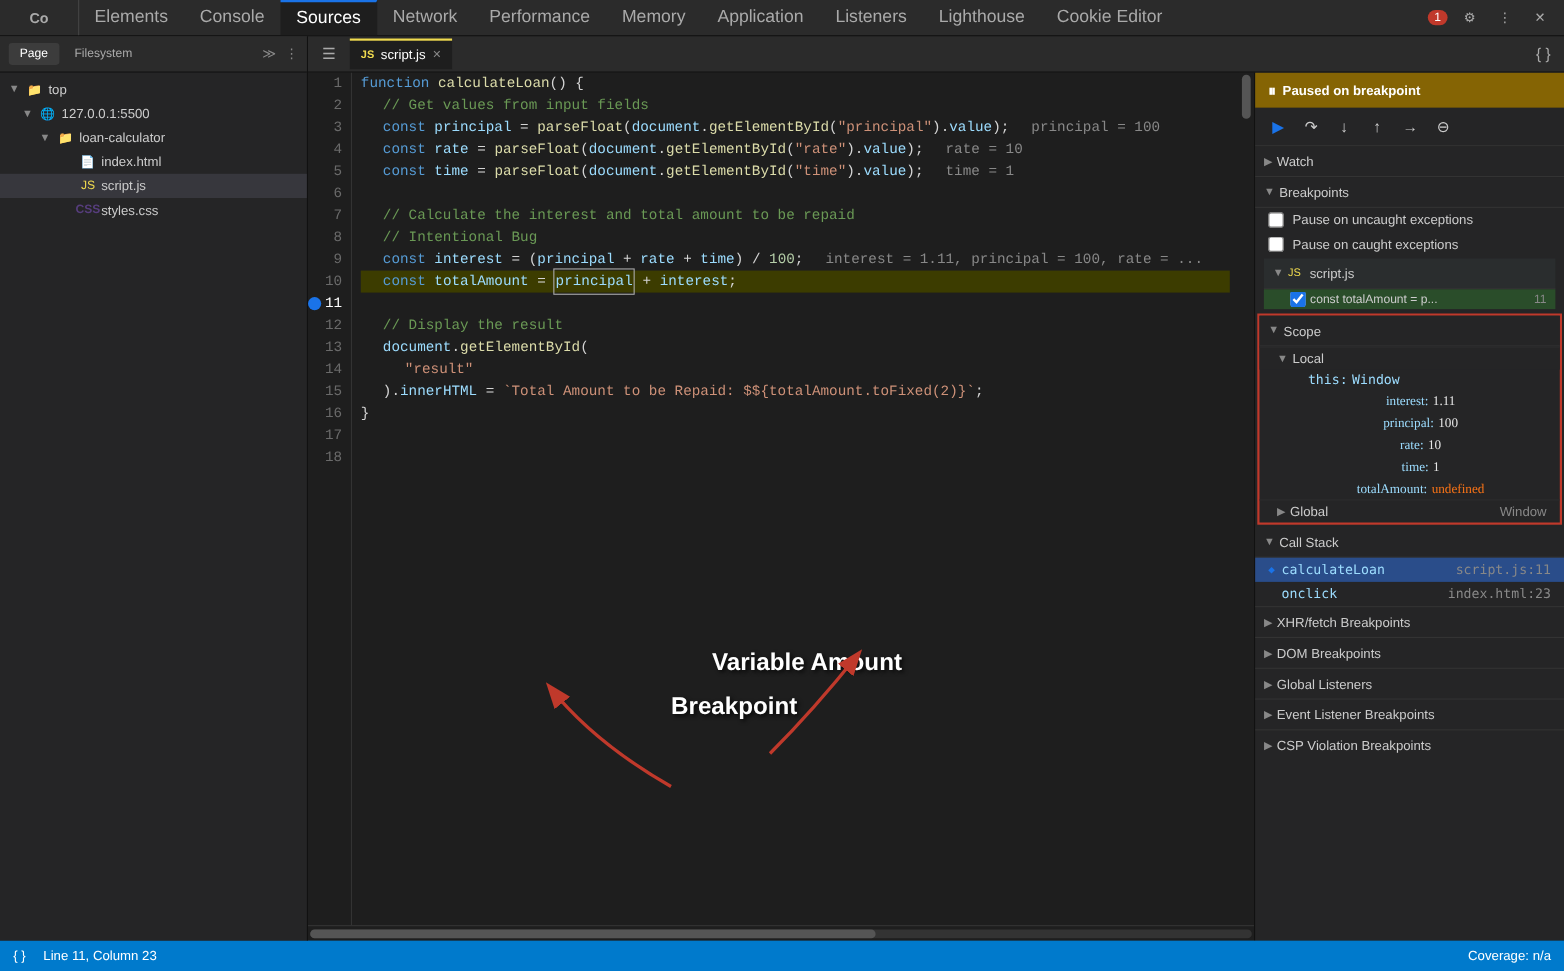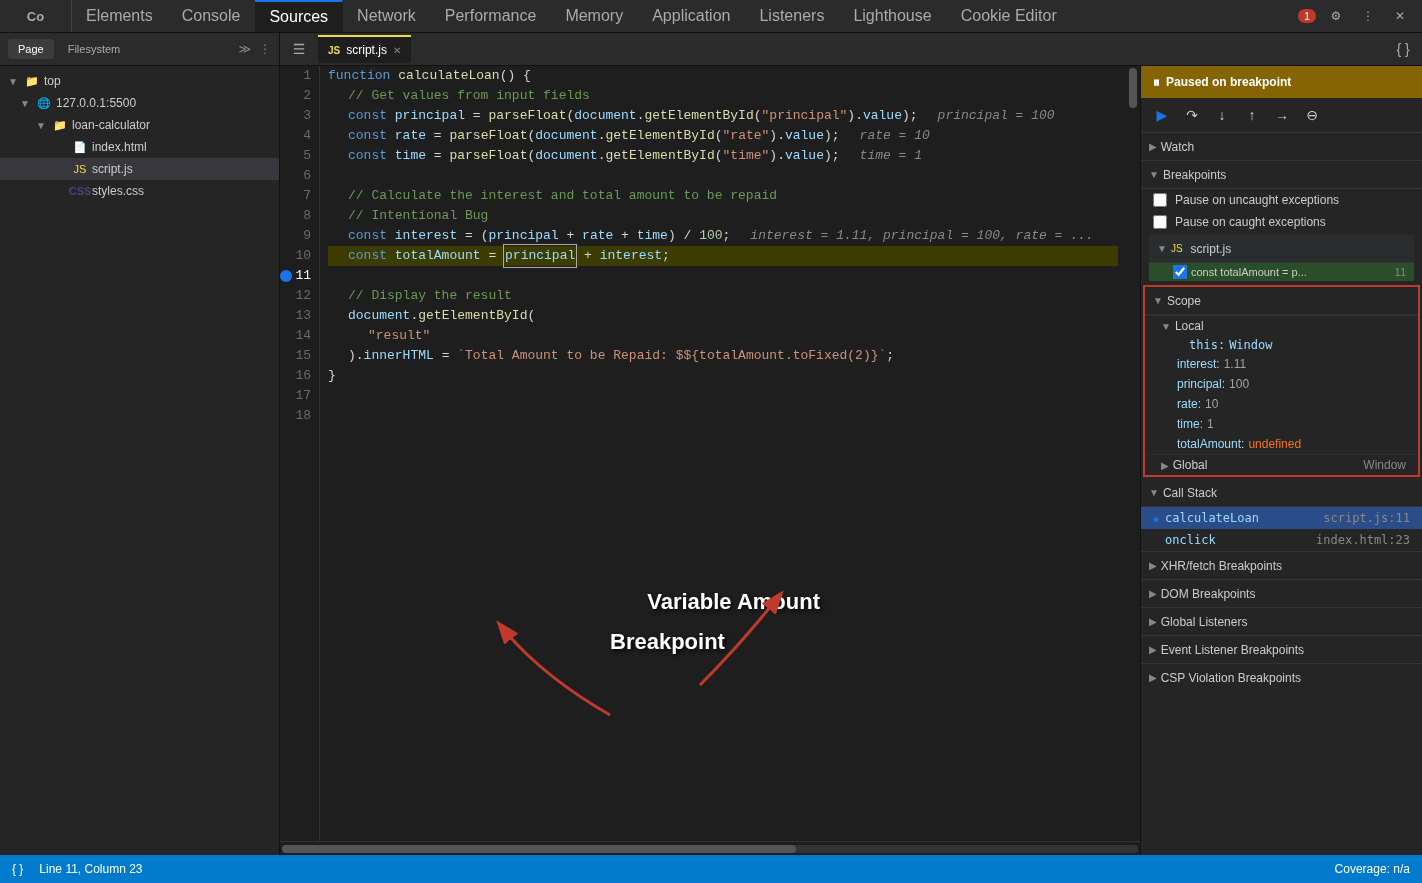--- a/index.html
+++ b/index.html
@@ -220,21 +220,21 @@
 
     
     .kw { color: #569cd6; }
     .fn { color: #dcdcaa; }
     .str { color: #ce9178; }
     .num { color: #b5cea8; }
     .cmt { color: #6a9955; }
     .var { color: #9cdcfe; }
     .prop { color: #9cdcfe; }
     .punc { color: #d4d4d4; }
-    .debug-val { color: #888; font-style: italic; margin-left: 20px; }
+    .debug-val { color: #888; margin-left: 20px; }
 
     
     .right-panel {
       width: 282px;
       background: #252526;
       border-left: 1px solid #111;
       display: flex;
       flex-direction: column;
       overflow-y: auto;
     }
@@ -289,26 +289,27 @@
 
     .scope-section {
       border: 2px solid #c0392b;
       margin: 2px;
     }
     .scope-var-row {
       display: flex;
       align-items: center;
       padding: 2px 12px 2px 32px;
       font-size: 12px;
-      font-family: Liberation Sans, sans-serif;
+      font-family: Liberation Serif, serif;
       min-height: 20px;
+      justify-content: center;
     }
     .scope-var-name { color: #9cdcfe; margin-right: 4px; }
     .scope-var-val { color: #ce9178; }
-    .scope-var-val.num { color: #a3a3a3; }
+    .scope-var-val.num { color: #e5e5e5; }
     .scope-var-val.undef { color: #888; }
     .scope-subsection {
       display: flex;
       align-items: center;
       padding: 3px 8px 3px 16px;
       gap: 4px;
       font-size: 12px;
       color: #ccc;
       background: #252526;
       cursor: pointer;

